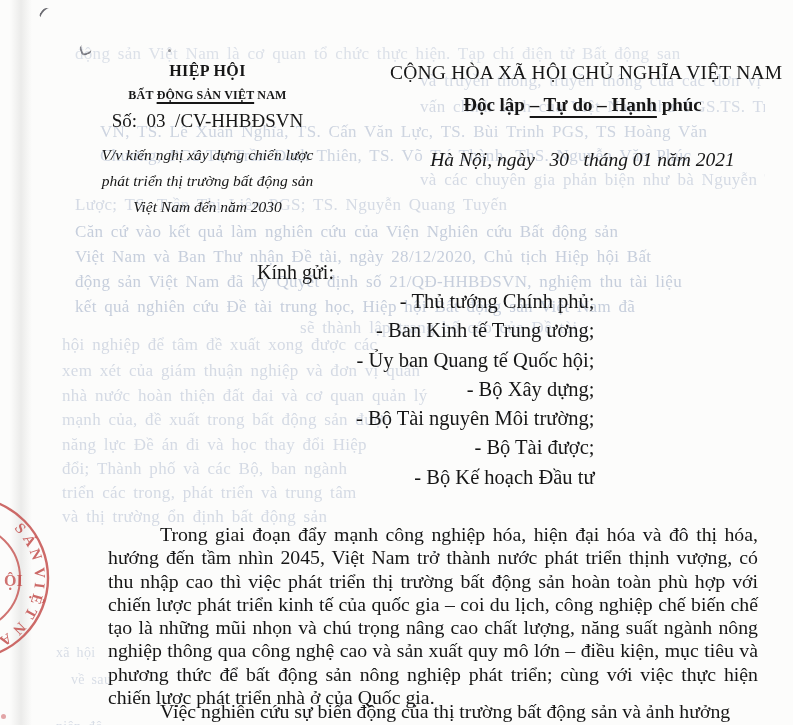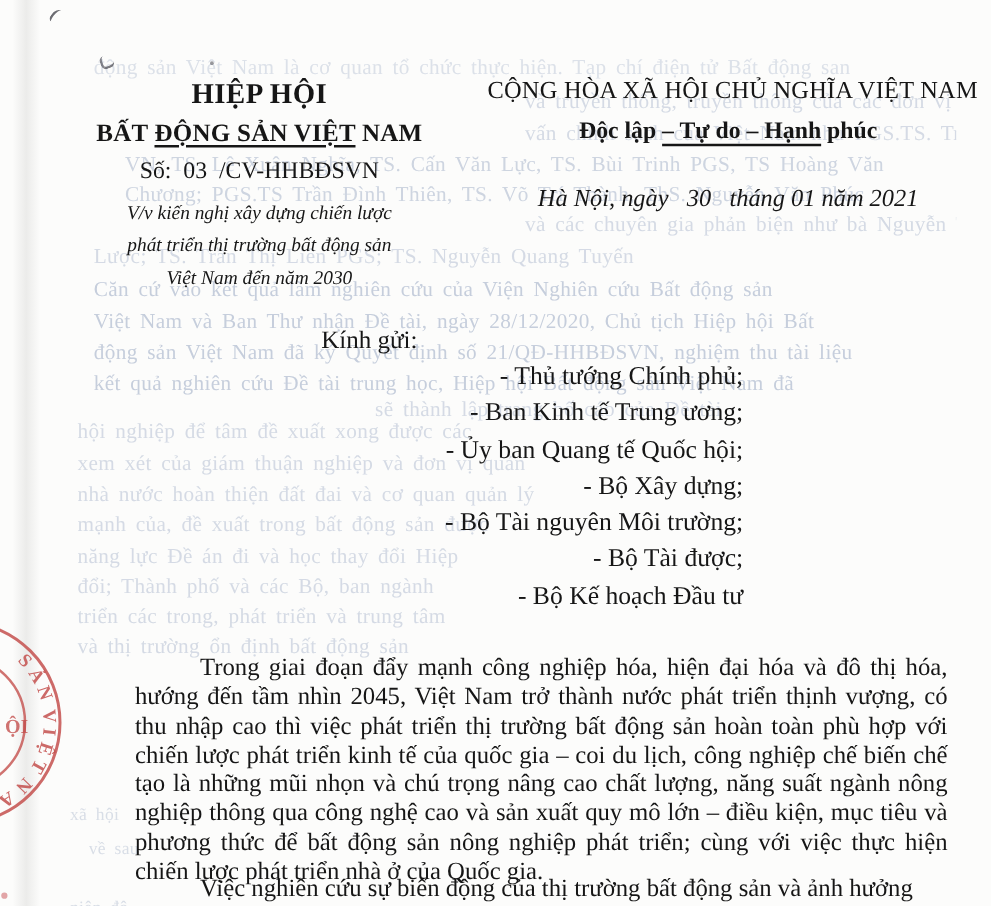--- a/index.html
+++ b/index.html
@@ -40,22 +40,22 @@
   .bleed .bl:nth-child(19){left:62px;top:483px;width:700px;}
   .bleed .bl:nth-child(20){left:62px;top:507px;width:700px;}
   .bleed .bl:nth-child(21){left:56px;top:645px;width:46px;font-size:14px;opacity:.38;}
   .bleed .bl:nth-child(22){left:56px;top:672px;width:46px;font-size:14px;opacity:.38;margin-left:15px;}
   .bleed .bl:nth-child(23){left:56px;top:699px;width:46px;font-size:14px;opacity:.38;margin-top:20px;}
 
   
   .ink{position:absolute;inset:0;z-index:2;}
 
   .hdr-left{position:absolute;left:55px;top:62px;width:305px;text-align:center;}
-  .org-line1{font-weight:bold;font-size:23px;letter-spacing:.4px;}
-  .org-line2{font-weight:bold;font-size:20px;margin-top:8px;white-space:nowrap;letter-spacing:.2px;}
+  .org-line1{font-weight:bold;font-size:16px;letter-spacing:.4px;}
+  .org-line2{font-weight:bold;font-size:12px;margin-top:8px;white-space:nowrap;letter-spacing:.2px;}
   .und{text-decoration:underline;text-decoration-thickness:2px;text-underline-offset:3px;}
   .ref-number{font-size:19px;margin-top:7px;white-space:pre;}
   .subject{font-style:italic;font-size:15.5px;margin-top:10px;line-height:26px;}
 
   .hdr-right{position:absolute;left:390px;top:62px;width:385px;text-align:center;}
   .national-title{font-weight:normal;font-size:19.5px;white-space:nowrap;letter-spacing:.2px;}
   .motto{font-weight:bold;font-size:19px;margin-top:10px;}
   .motto .und{text-decoration-thickness:1.8px;text-underline-offset:5px;}
   .place-date{font-style:italic;font-size:19.5px;margin-top:33px;white-space:pre;}
 

